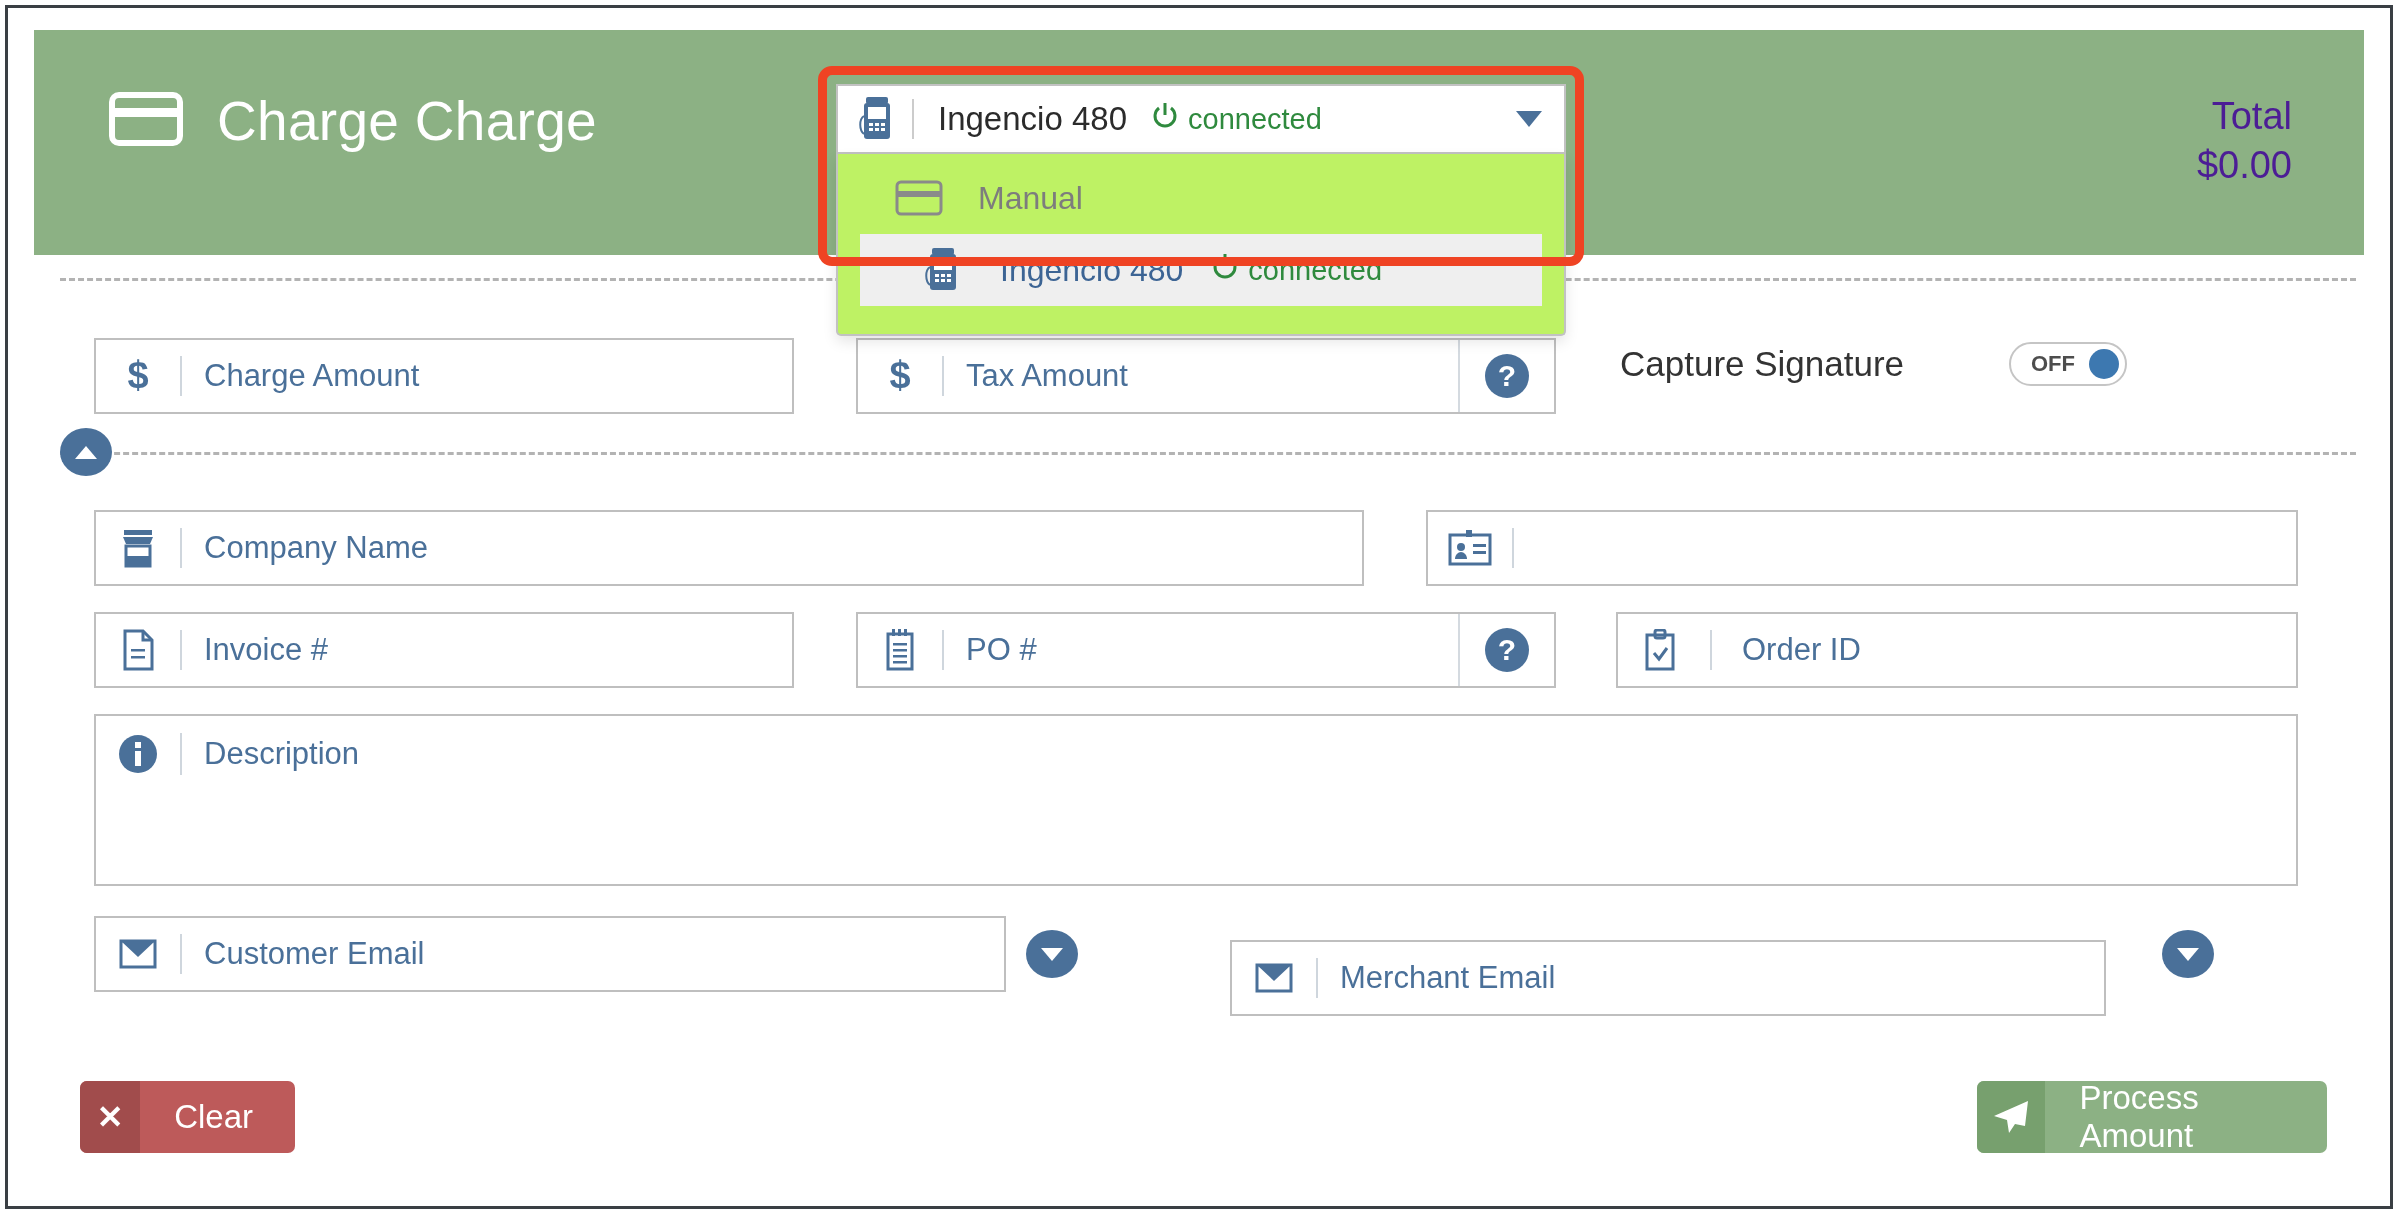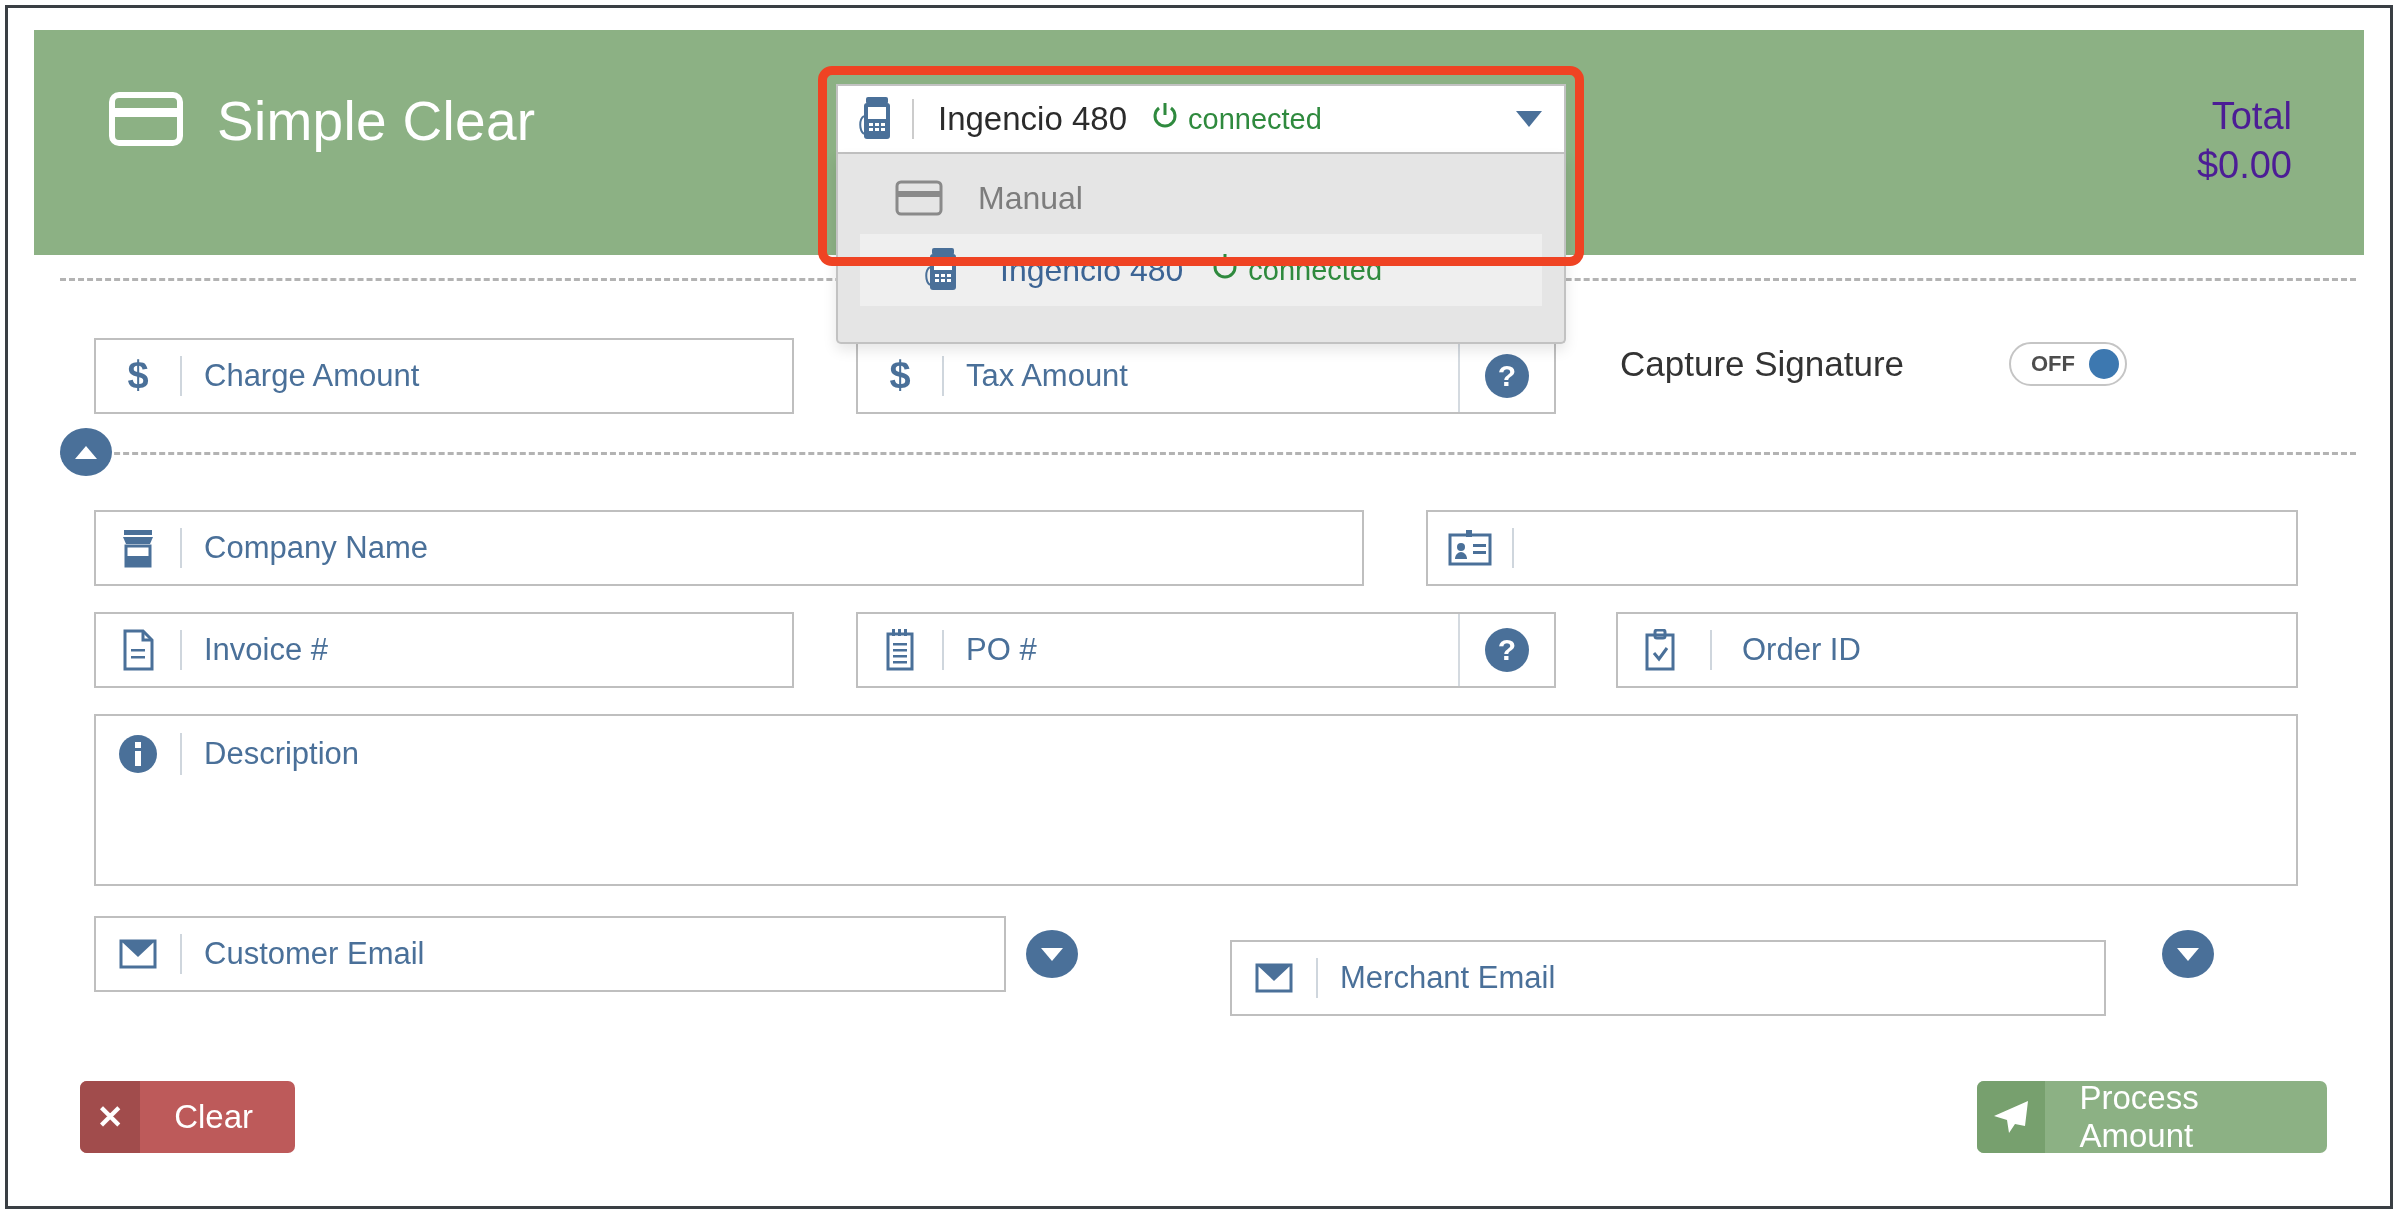--- a/index.html
+++ b/index.html
@@ -261,25 +261,25 @@
     font-size: 29px;
   }
   .terminal-select .tscaret {
     margin-left: auto; margin-right: 22px;
     width: 0; height: 0;
     border-left: 13px solid transparent;
     border-right: 13px solid transparent;
     border-top: 16px solid #4a7099;
   }
   .terminal-menu {
-    background: #e5e5e5;
+    background: #bef264;
     border: 2px solid #c2c2c2;
     border-top: none;
     border-radius: 0 0 5px 5px;
-    padding: 8px 0 36px 0;
+    padding: 8px 0 28px 0;
     box-shadow: 0 6px 14px rgba(0,0,0,0.10);
   }
   .terminal-option {
     height: 72px;
     display: flex; align-items: center;
     padding-left: 48px;
     cursor: pointer;
   }
   .terminal-option.selected { background: #efefef; margin: 0 22px; }
   .terminal-option .toicon {
@@ -314,21 +314,21 @@
   <div class="app-frame">
 
     <div class="header">
       <div class="header-left">
         <span>
           <svg class="card-icon" viewBox="0 0 74 54" fill="none" xmlns="http://www.w3.org/2000/svg">
             <rect x="3" y="3" width="68" height="48" rx="7" stroke="#ffffff" stroke-width="6"></rect>
             <rect x="3" y="16" width="68" height="9" fill="#ffffff"></rect>
           </svg>
         </span>
-        <span class="header-title">Simple Clear</span>
+        <span class="header-title">Charge Charge</span>
       </div>
       <div class="header-right">
         <div class="total-label">Total</div>
         <div class="total-value">$0.00</div>
       </div>
     </div>
 
     <div class="divider top"></div>
     <div class="divider mid"></div>
 

